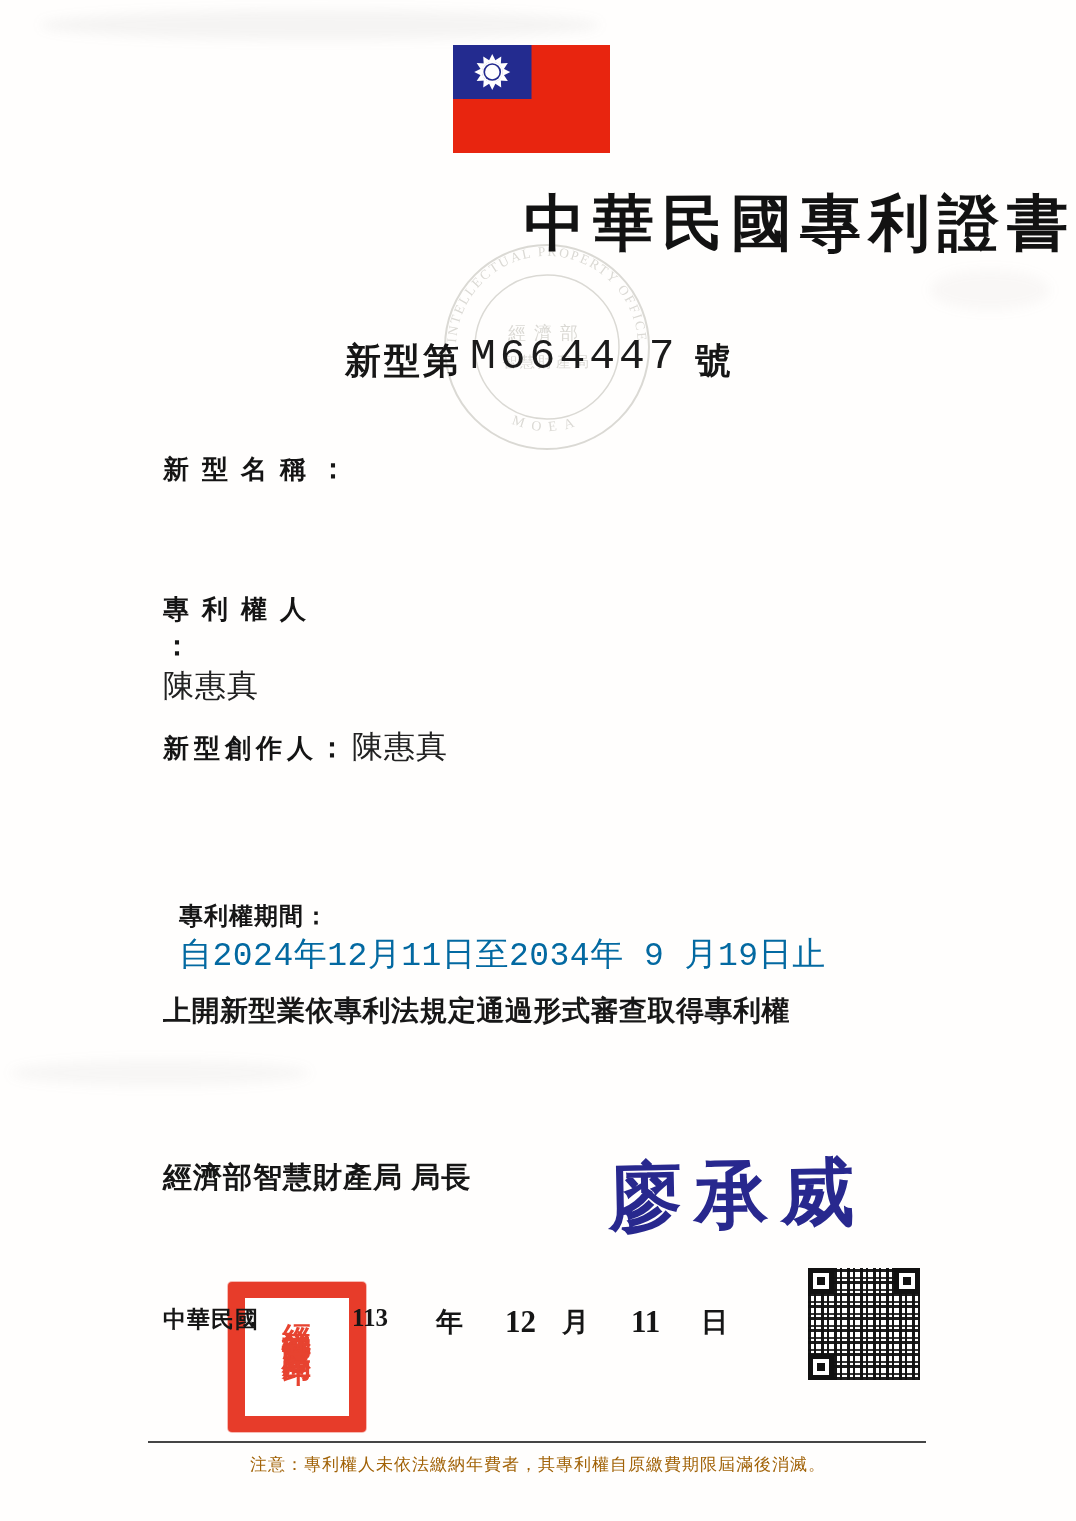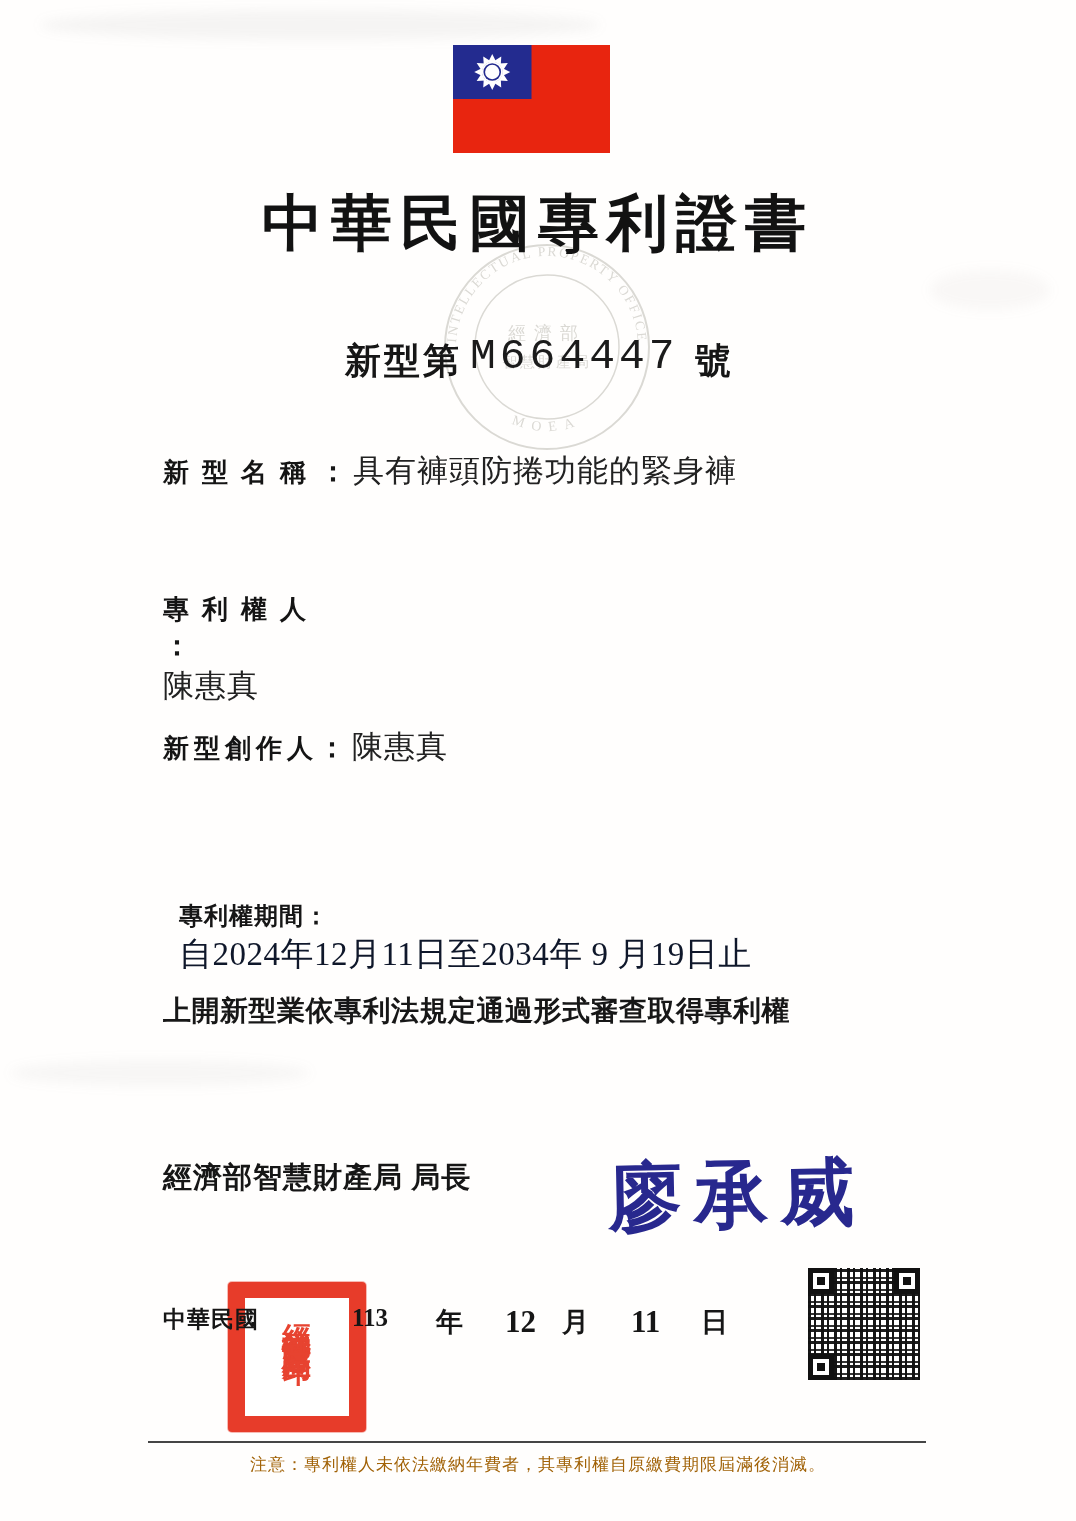--- a/index.html
+++ b/index.html
@@ -20,21 +20,21 @@
 
   
   .flag{position:absolute;left:453px;top:45px;width:157px;height:108px;}
 
   
   .watermark{position:absolute;left:437px;top:237px;width:220px;height:220px;opacity:.5;pointer-events:none;}
 
   
   .title{
     position:absolute;left:0;top:183px;width:100%;
-    text-align:center;font-size:61px;font-weight:700;letter-spacing:8px;
+    text-align:right;font-size:61px;font-weight:700;letter-spacing:8px;
     color:#121212;white-space:nowrap;
   }
 
   
   .number-line{position:absolute;left:345px;top:331px;height:50px;white-space:nowrap;}
   .number-prefix{position:absolute;left:0;top:6px;font-size:36px;font-weight:600;letter-spacing:3px;}
   .number-value{
     position:absolute;left:125px;top:1px;
     font-family:"Liberation Mono","DejaVu Sans Mono",monospace;
     font-size:43px;font-weight:400;letter-spacing:4px;color:#1b1b1b;
@@ -47,21 +47,21 @@
   .row-owner{top:592px;flex-direction:column;}
   .row-creator{top:726px;}
   .field-label{font-size:26px;font-weight:700;letter-spacing:13px;color:#141414;}
   .row-creator .field-label{letter-spacing:5px;}
   .field-colon{font-size:28px;font-weight:600;margin:0 6px 0 0;}
   .field-value{font-size:31px;letter-spacing:1px;color:#222;}
 
   
   .term-row{position:absolute;left:163px;top:900px;white-space:nowrap;display:flex;align-items:baseline;flex-direction:column;}
   .term-label{font-size:24px;font-weight:700;letter-spacing:1px;}
-  .term-value{font-size:33px;margin-left:16px;letter-spacing:.5px;color:#0f172a;}
+  .term-value{font-size:33px;margin-left:16px;letter-spacing:.5px;color:#0369a1;font-family:Liberation Mono, monospace;}
 
   
   .legal{position:absolute;left:163px;top:994px;font-size:28px;font-weight:600;line-height:33px;letter-spacing:.5px;color:#171717;}
 
   
   .issuer{position:absolute;left:163px;top:1158px;font-size:29px;font-weight:600;letter-spacing:1px;}
   .signature{
     position:absolute;left:608px;top:1146px;
     font-size:74px;font-weight:700;letter-spacing:12px;
     color:#28288e;transform:rotate(-1.2deg);white-space:nowrap;
@@ -170,21 +170,20 @@
 
   <div class="number-line">
     <span class="number-prefix">新型第</span>
     <span class="number-value">M664447</span>
     <span class="number-suffix">號</span>
   </div>
 
   <div class="field-row row-name">
     <span class="field-label">新型名稱</span>
     <span class="field-colon">：</span>
-    <span class="field-value">具有褲頭防捲功能的緊身褲</span>
   </div>
 
   <div class="field-row row-owner">
     <span class="field-label">專利權人</span>
     <span class="field-colon">：</span>
     <span class="field-value">陳惠真</span>
   </div>
 
   <div class="field-row row-creator">
     <span class="field-label">新型創作人</span>

